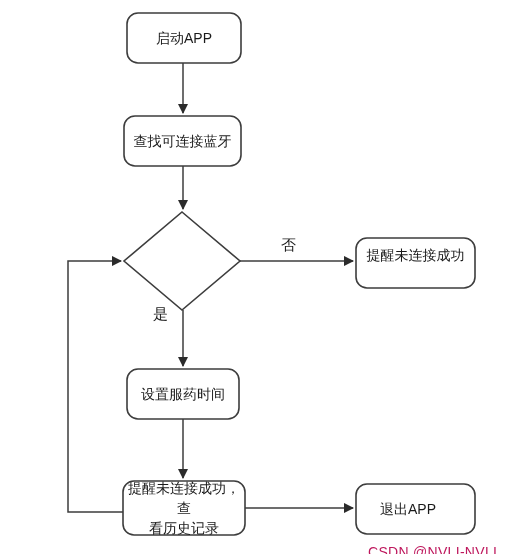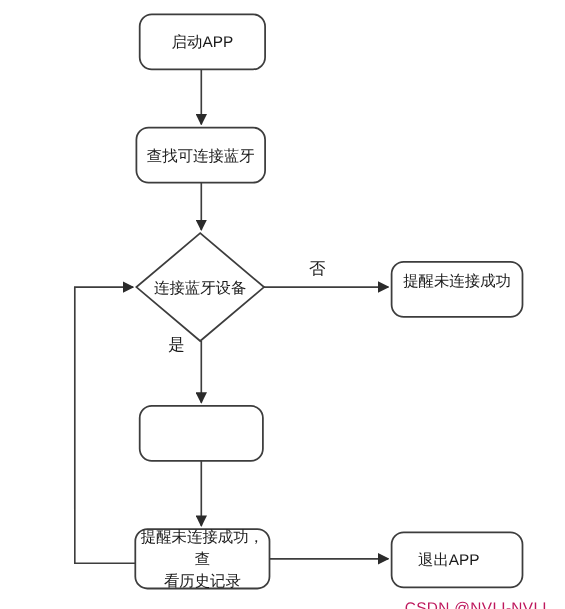--- a/index.html
+++ b/index.html
@@ -85,24 +85,24 @@
       <line x1="183" y1="419" x2="183" y2="478" marker-end="url(#arrow)"></line>
       <line x1="245" y1="508" x2="353" y2="508" marker-end="url(#arrow)"></line>
       <path d="M 123 512 L 68 512 L 68 261 L 121 261" marker-end="url(#arrow)"></path>
     </g>
   </svg>
 
   <div class="node-label" style="left:124px; top:116px; width:117px; height:50px;">查找可连接蓝牙</div>
 
   <div class="node-label" style="left:127px; top:13px; width:114px; height:50px;">启动APP</div>
 
-  <div class="node-label" style="left:124px; top:236px; width:116px; height:50px;">连接蓝牙设备</div>
 
   <div class="node-label" style="left:356px; top:230px; width:119px; height:50px;">提醒未连接成功</div>
 
+  <div class="node-label" style="left:127px; top:369px; width:112px; height:50px;">设置服药时间</div>
 
   <div class="node-label" style="left:123px; top:481px; width:122px; height:54px;">提醒未连接成功，查
 看历史记录</div>
 
   <div class="node-label" style="left:356px; top:484px; width:104px; height:50px;">退出APP</div>
 
   <div class="edge-label" style="left:281px; top:237px;">否</div>
 
   <div class="edge-label" style="left:153px; top:306px;">是</div>
 

